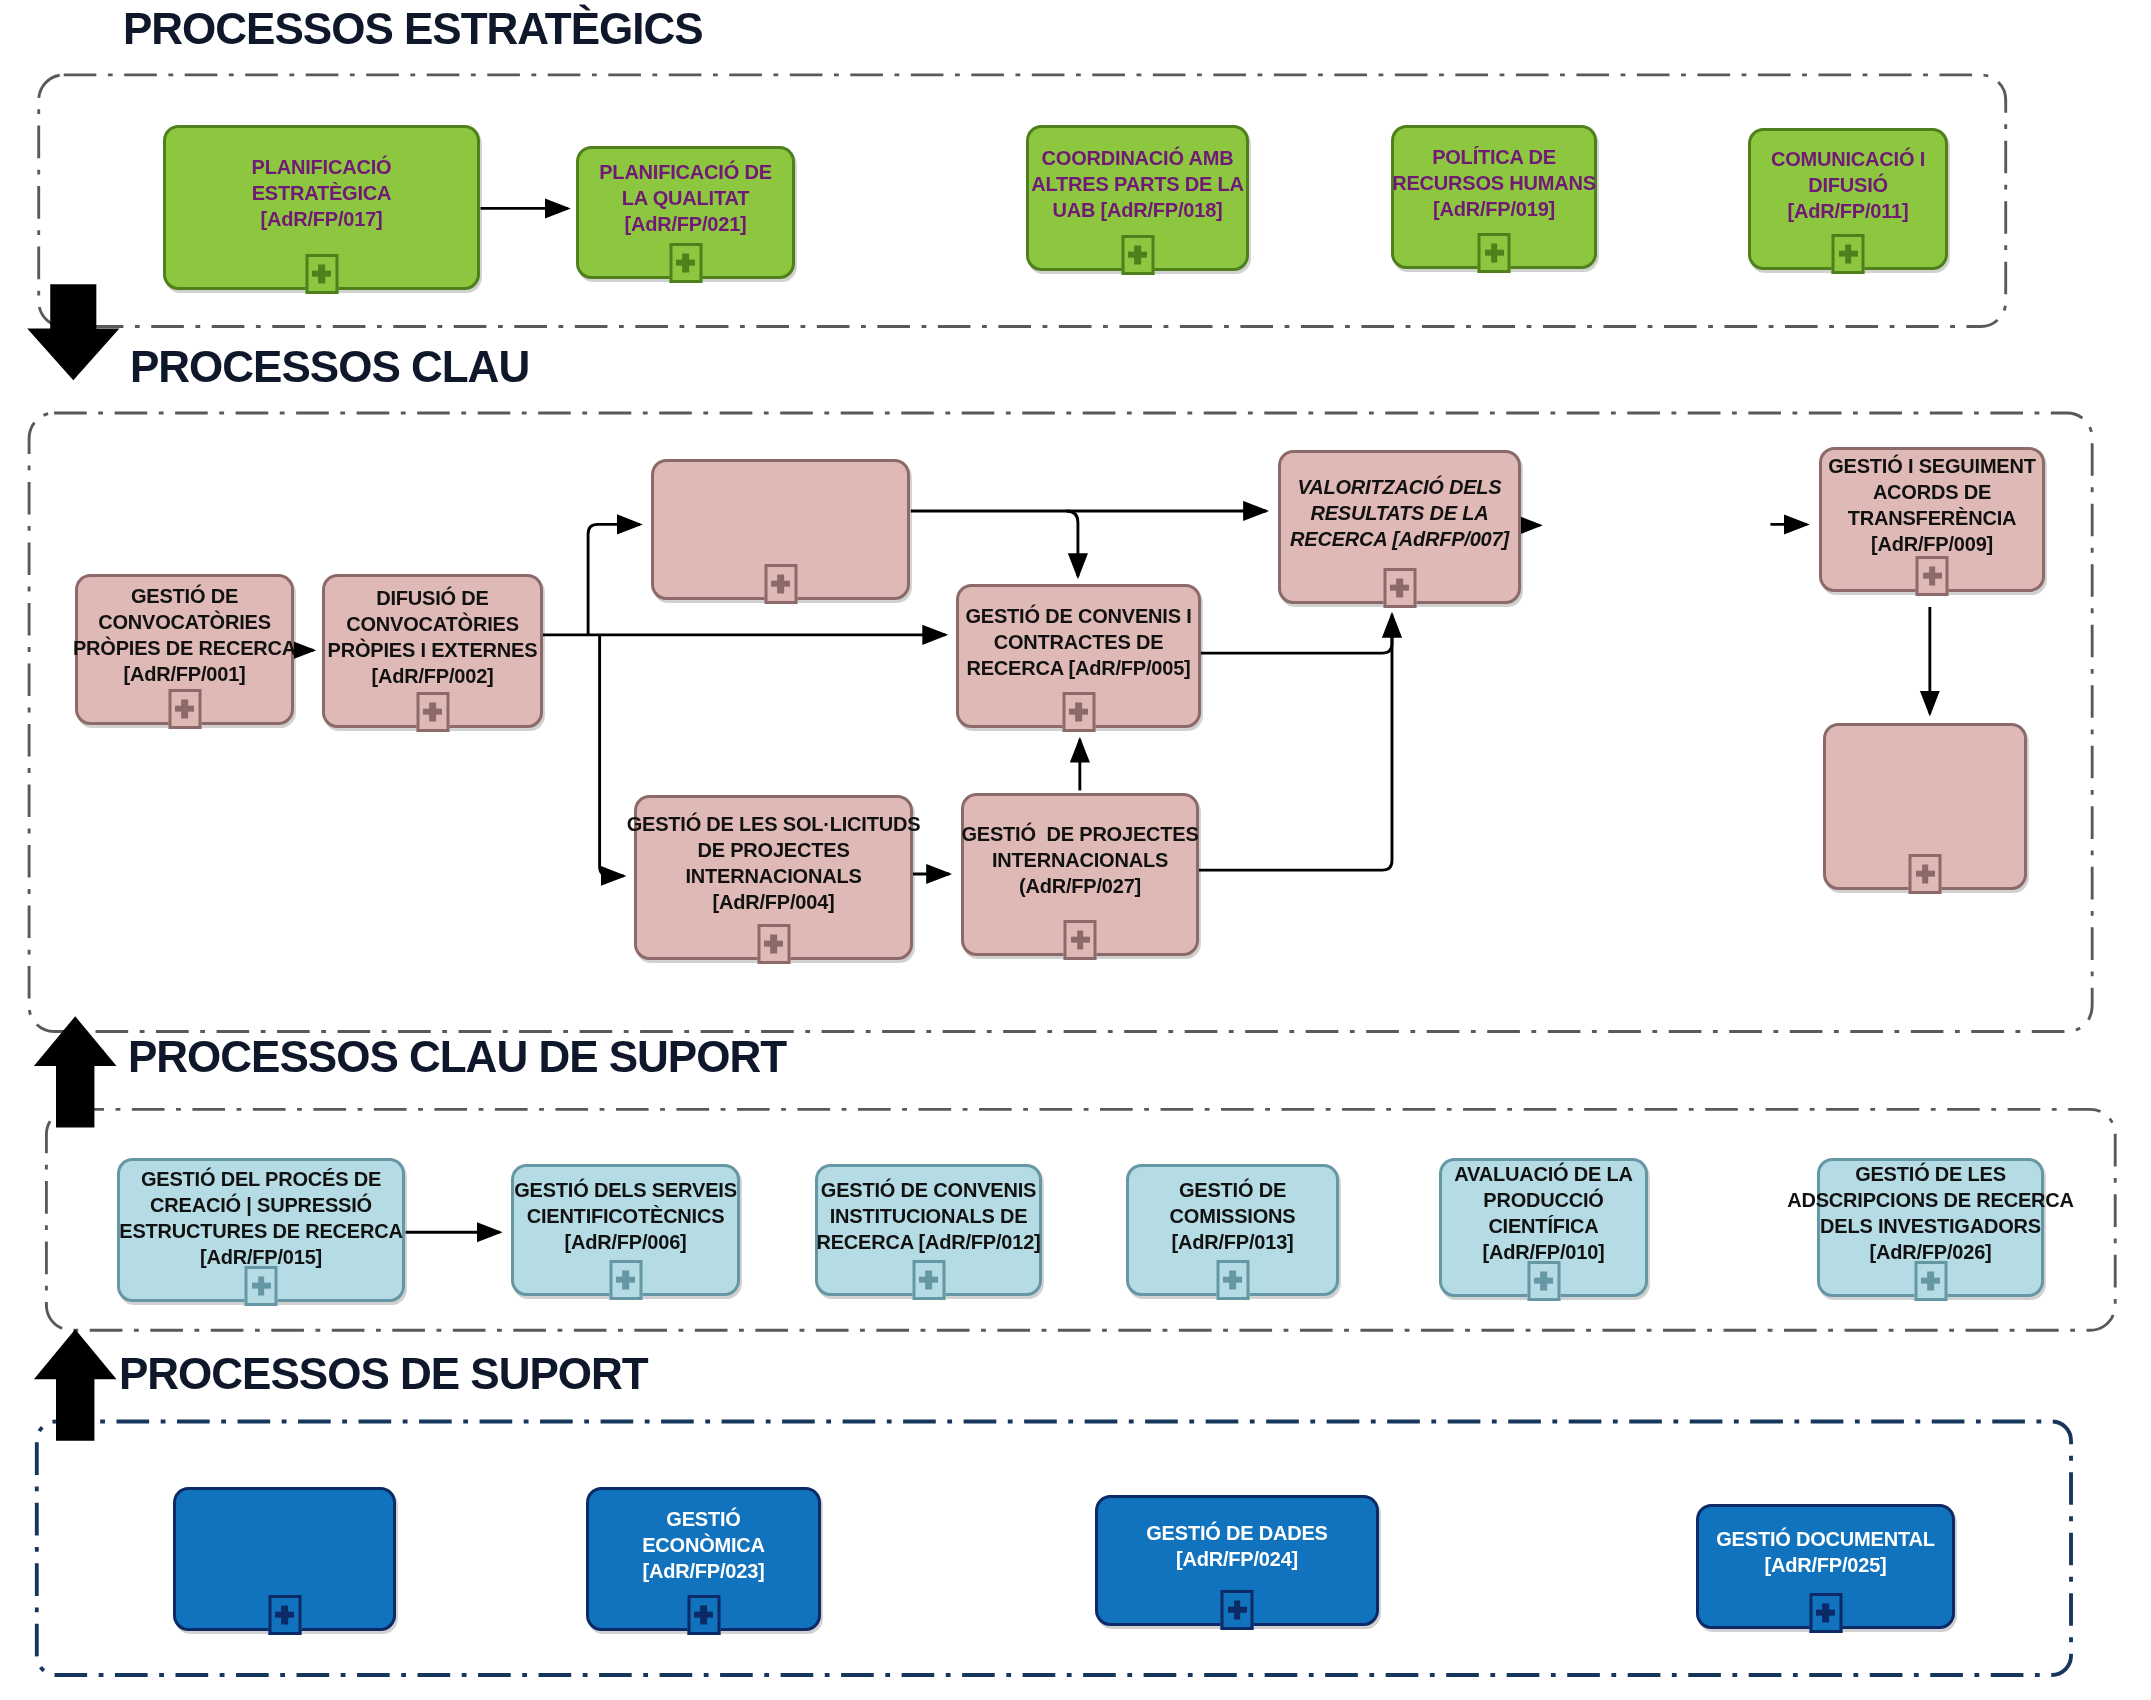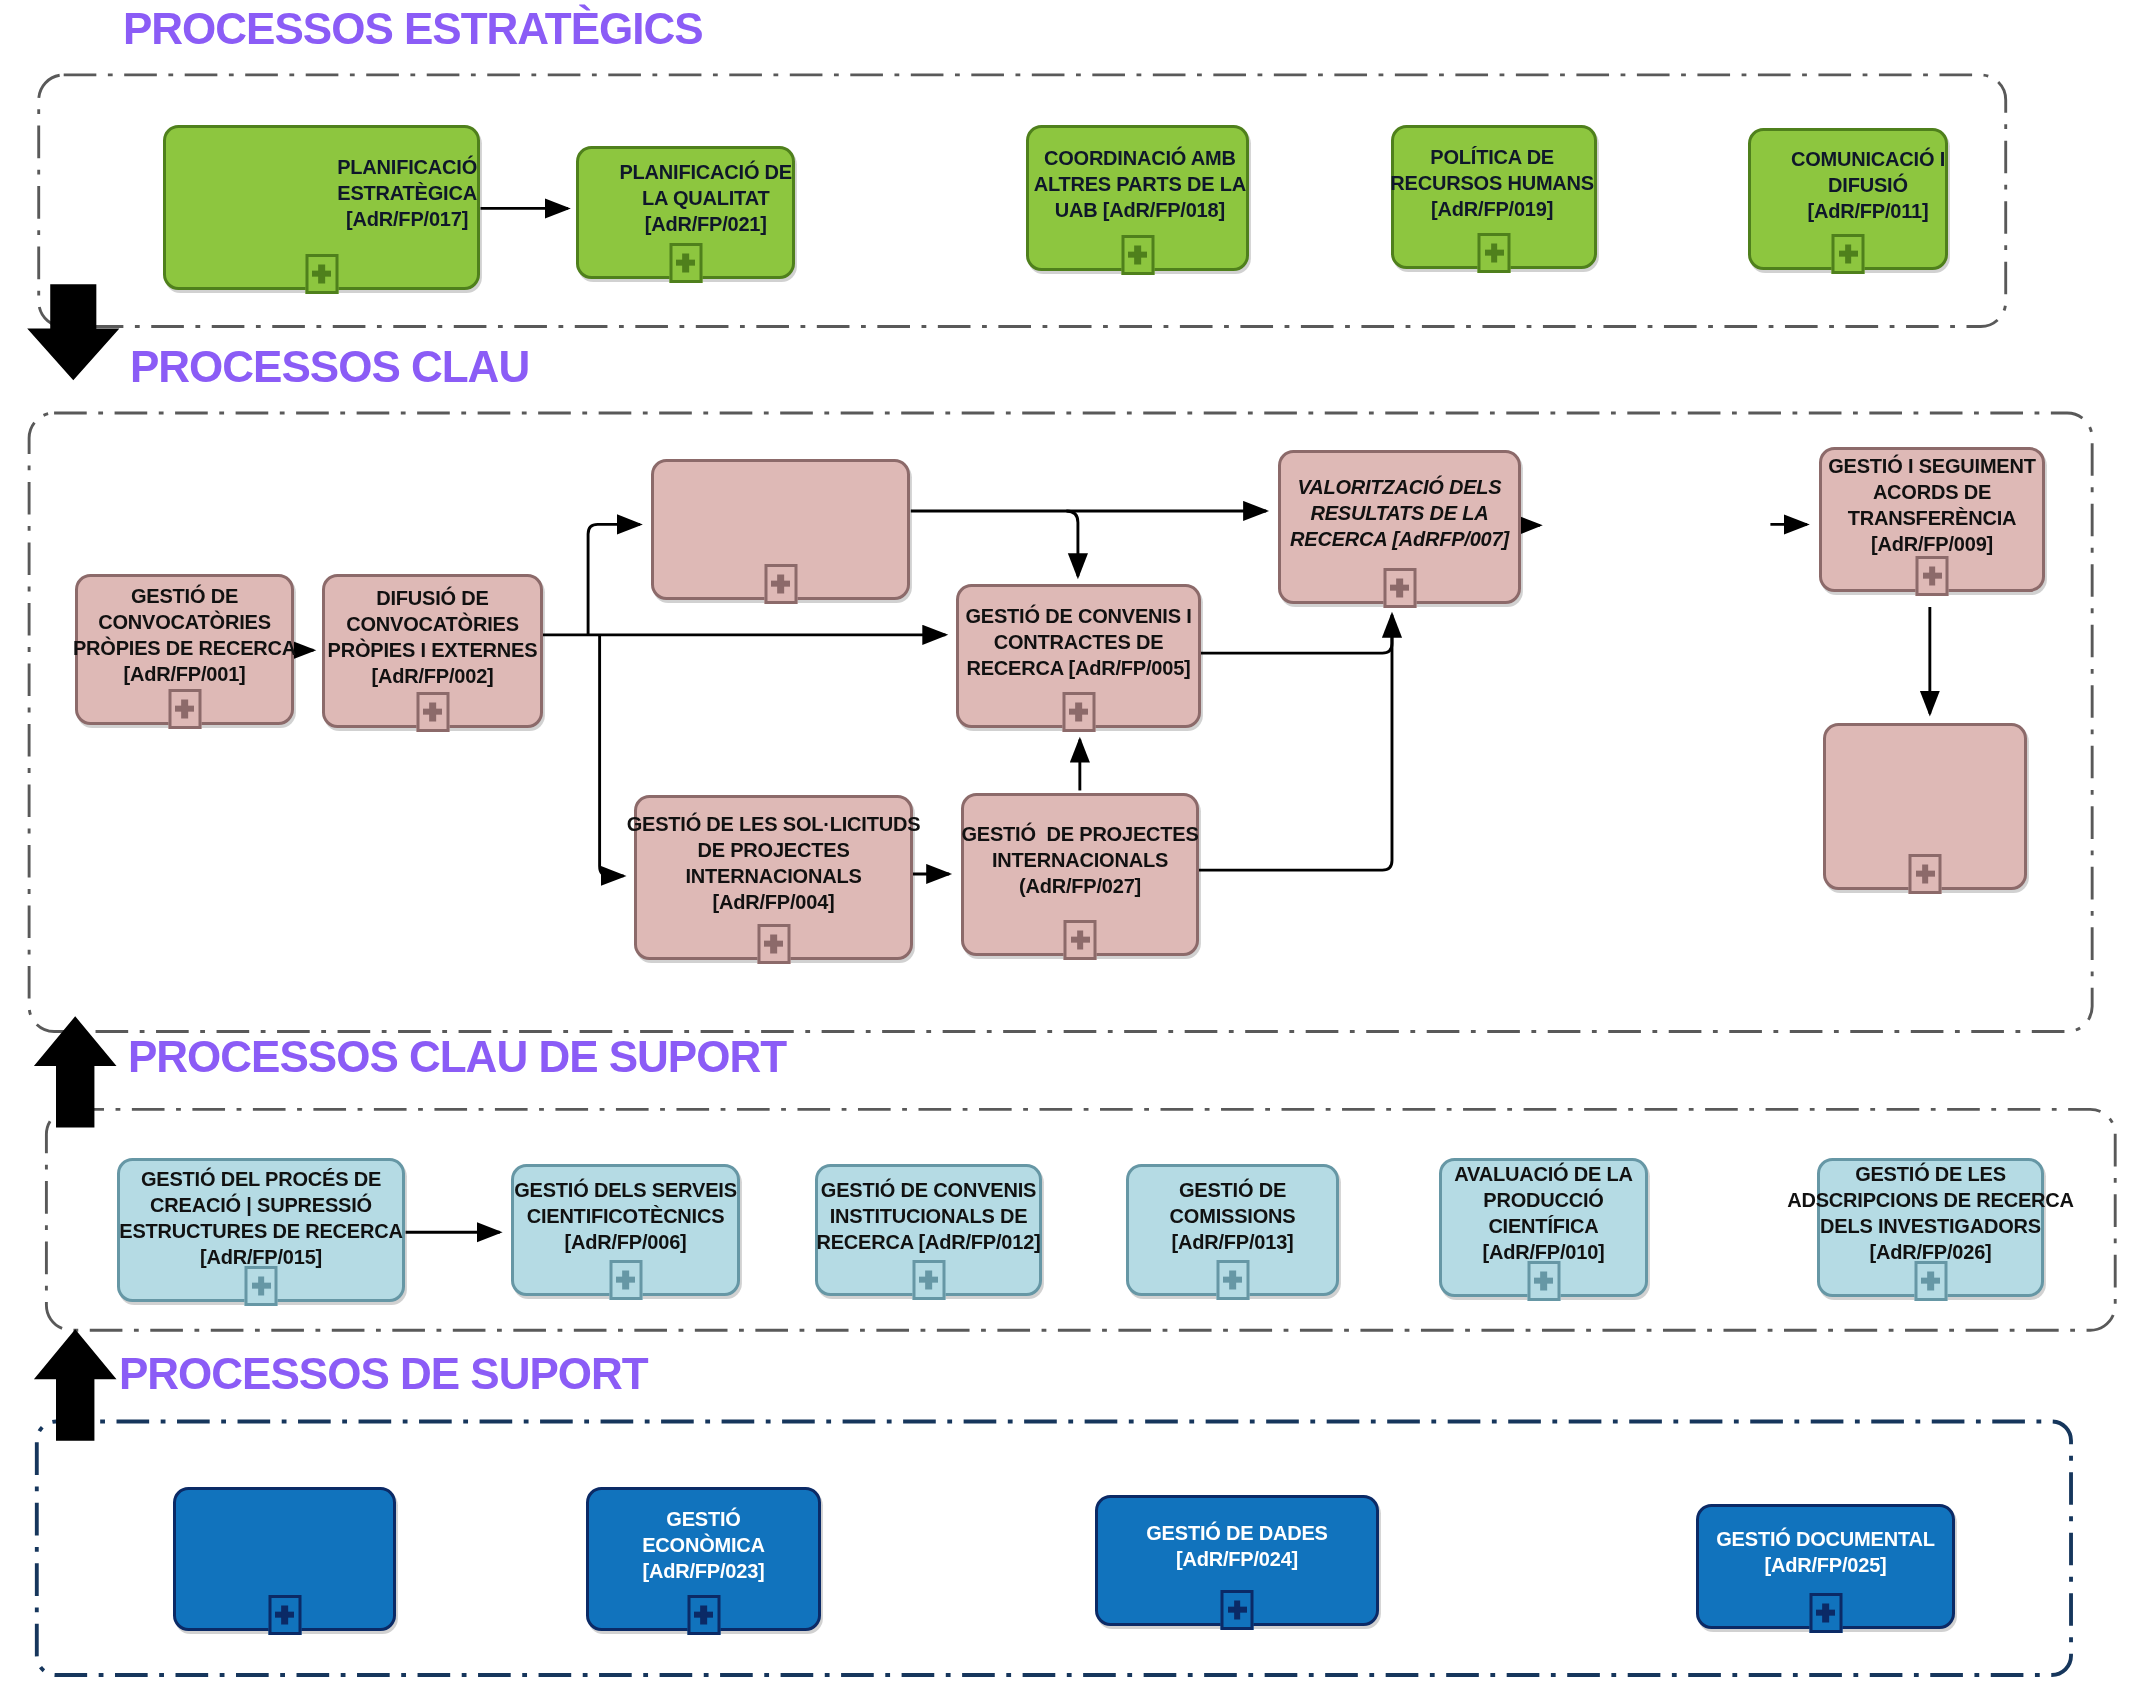--- a/index.html
+++ b/index.html
@@ -3,34 +3,34 @@
 <meta charset="utf-8">
 <style>
   html,body { margin:0; padding:0; background:#ffffff; }
   .canvas {
     position:relative; width:2152px; height:1700px;
     font-family:"Liberation Sans", sans-serif; background:#ffffff;
     overflow:hidden;
   }
   svg.layer { position:absolute; left:0; top:0; width:2152px; height:1700px; }
   .sec-title {
-    position:absolute; font-size:44px; font-weight:bold; color:#8b5cf6;
+    position:absolute; font-size:44px; font-weight:bold; color:#0f172a;
     letter-spacing:-1px; white-space:nowrap; z-index:2;
   }
   .pbox {
     position:absolute; box-sizing:border-box; border:3.8px solid;
     border-radius:15.4px; display:flex; align-items:center; justify-content:center;
     z-index:3; box-shadow:1.9px 2.9px 0 rgba(0,0,0,0.18);
   }
   .plabel {
     white-space:pre; text-align:center; font-weight:bold;
     font-size:20px; line-height:26px; padding-bottom:29px;
     width:max-content; letter-spacing:-0.2px;
   }
-  .green { background:var(--greenFill); border-color:var(--greenBorder); color:#0f172a;justify-content:flex-end; }
+  .green { background:var(--greenFill); border-color:var(--greenBorder); color:#701a75; }
   .pink  { background:var(--pinkFill);  border-color:var(--pinkBorder);  color:#111; }
   .blue  { background:var(--blueFill);  border-color:var(--blueBorder);  color:#111; }
   .navy  { background:var(--navyFill);  border-color:var(--navyBorder);  color:#fff; }
   .plus {
     position:absolute; left:50%; bottom:-6.7px; transform:translateX(-50%);
     width:33px; height:40px; border:3.8px solid; box-sizing:border-box;
   }
   .plus::before, .plus::after {
     content:""; position:absolute; left:50%; top:50%; transform:translate(-50%,-50%);
   }

